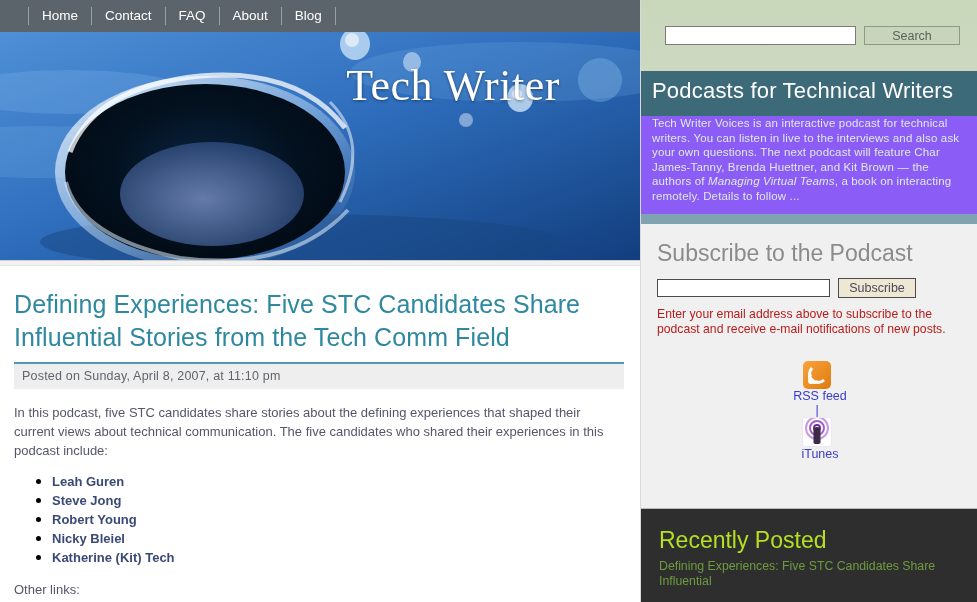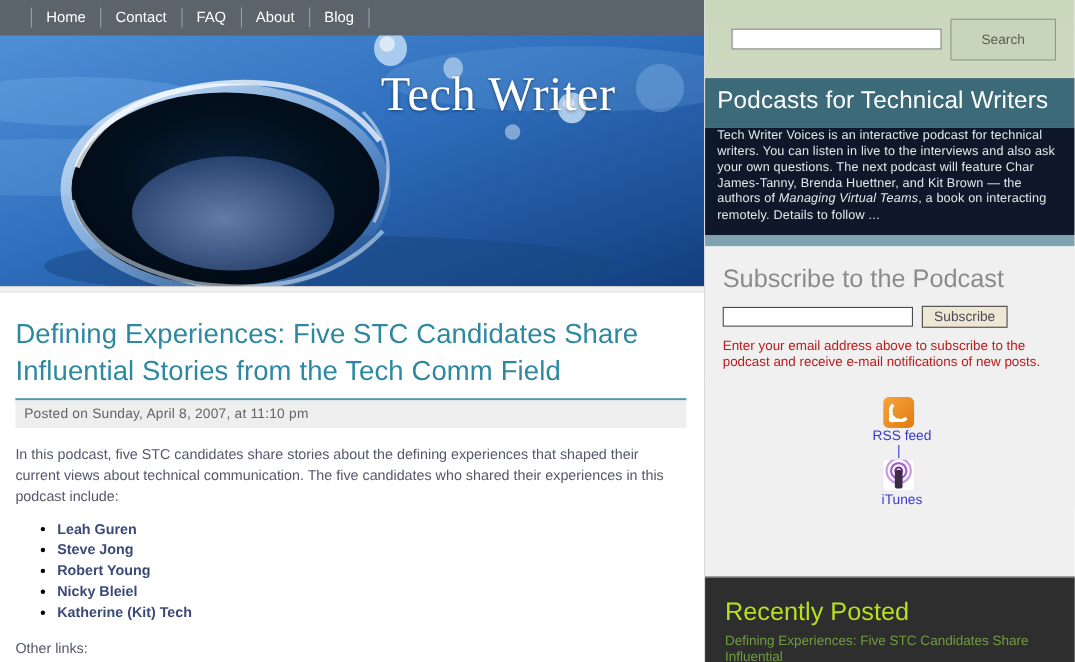--- a/index.html
+++ b/index.html
@@ -120,42 +120,42 @@
   .search-input {
     width: 191px; height: 19px;
     background: #ffffff;
     border: 1px solid #7b7b7b;
     outline: none;
     font-size: 12px;
     padding: 0 3px;
   }
   .search-btn {
     margin-left: 8px;
-    width: 96px; height: 38px;
+    width: 96px; height: 19px;
     background: #c8d5bd;
     border: 1px solid #8d9a84;
     color: #5b6357;
     font-size: 12.5px;
     font-family: "Liberation Sans", sans-serif;
     cursor: pointer;
   }
   .teal-band {
     background: #3d6a78;
     padding: 5px 0 10px 11px;
   }
   .teal-band h2 {
     margin: 0;
     color: #ffffff;
     font-size: 22px;
     font-weight: normal;
     line-height: 30px;
     letter-spacing: .2px;
   }
   .teal-desc {
-    background: #0f172a;
+    background: #8b5cf6;
     color: #dfe9ec;
     font-size: 11.5px;
     line-height: 14.6px;
     padding: 0 12px 10px 11px;
     letter-spacing: .15px;
   }
   .teal-desc em { font-style: italic; }
   .teal-strip { height: 10px; background: #7fa3b0; }
 
   .subscribe {
@@ -246,21 +246,21 @@
   .ring3 { width: 24px; height: 24px; top:-2px; border-color:#c79ae2; }
   .itunes-mic {
     position:absolute; left:50%; top:9px;
     transform: translateX(-50%);
     width: 7px; height: 17px;
     background: #3b2b44;
     border-radius: 4px 4px 2px 2px;
   }
   .recent {
     position: absolute; left: 0; bottom: 0;
-    width: 337px; height: 78px;
+    width: 337px; height: 94px;
     background: #2e2e2e;
     border-top: 1px solid #b8b8b8;
     padding: 18px 12px 0 18px;
     overflow: hidden;
   }
   .recent h2 {
     margin: 0 0 6px 0;
     color: #b6e021;
     font-size: 23px;
     font-weight: normal;

